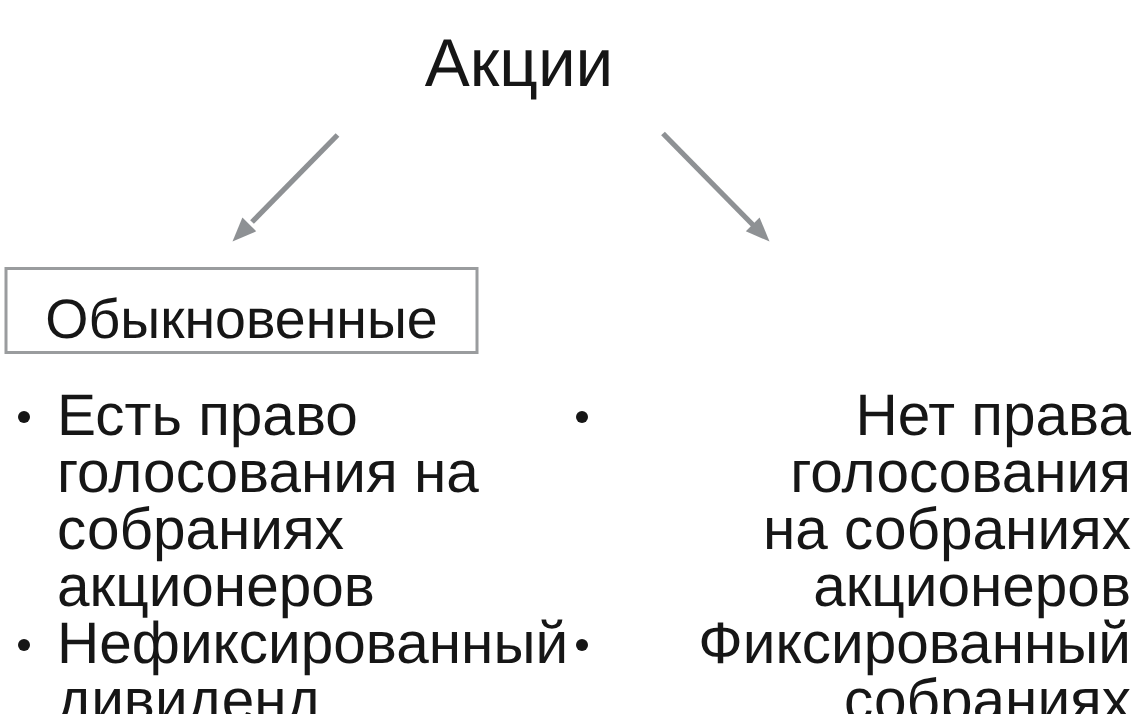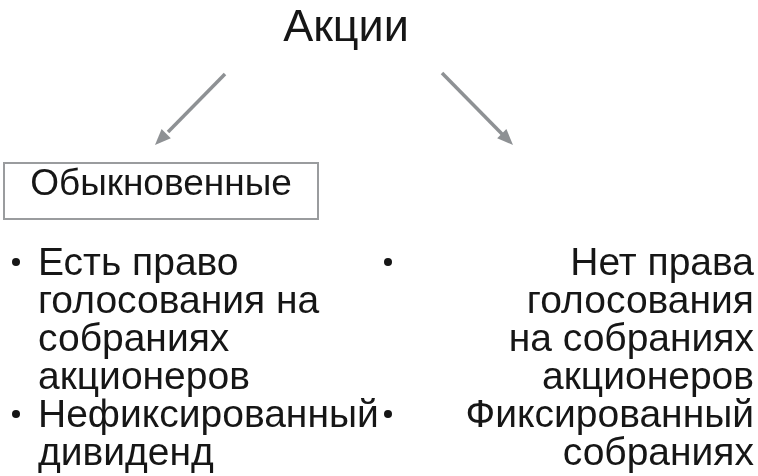--- a/index.html
+++ b/index.html
@@ -10,40 +10,40 @@
   }
   html,body{margin:0;padding:0;}
   body{
     width:758px;height:476px;
     background:var(--background);
     font-family:"Liberation Sans","DejaVu Sans",sans-serif;
     color:var(--text);
     position:relative;
     overflow:hidden;
   }
-  .canvas{position:absolute;inset:0;}
+  .canvas{position:absolute;inset:0;margin-top:16px;}
   .title{
     position:absolute;
     top:0px;left:346px;
     transform:translateX(-50%);
     font-size:45px;
     line-height:52px;
     font-weight:400;
     white-space:nowrap;
   }
   svg.connectors{position:absolute;top:0;left:0;width:758px;height:476px;pointer-events:none;}
   svg.connectors line{stroke:var(--arrow);stroke-width:3.5px;}
   svg.connectors polygon{fill:var(--arrow);}
   .node-box{
     position:absolute;
     top:162px;height:58px;
     border:2px solid var(--box-border);
     box-sizing:border-box;
     background:var(--background);
-    display:flex;align-items:flex-start;justify-content:center;
+    display:flex;align-items:flex-end;justify-content:center;
   }
   .node-box.left{left:3px;width:316px;}
   .node-box.right{left:371px;width:384px;}
   .node-label{
     font-size:37px;
     line-height:1;
     white-space:nowrap;
     padding-bottom:3px;
   }
   ul.bullets{

